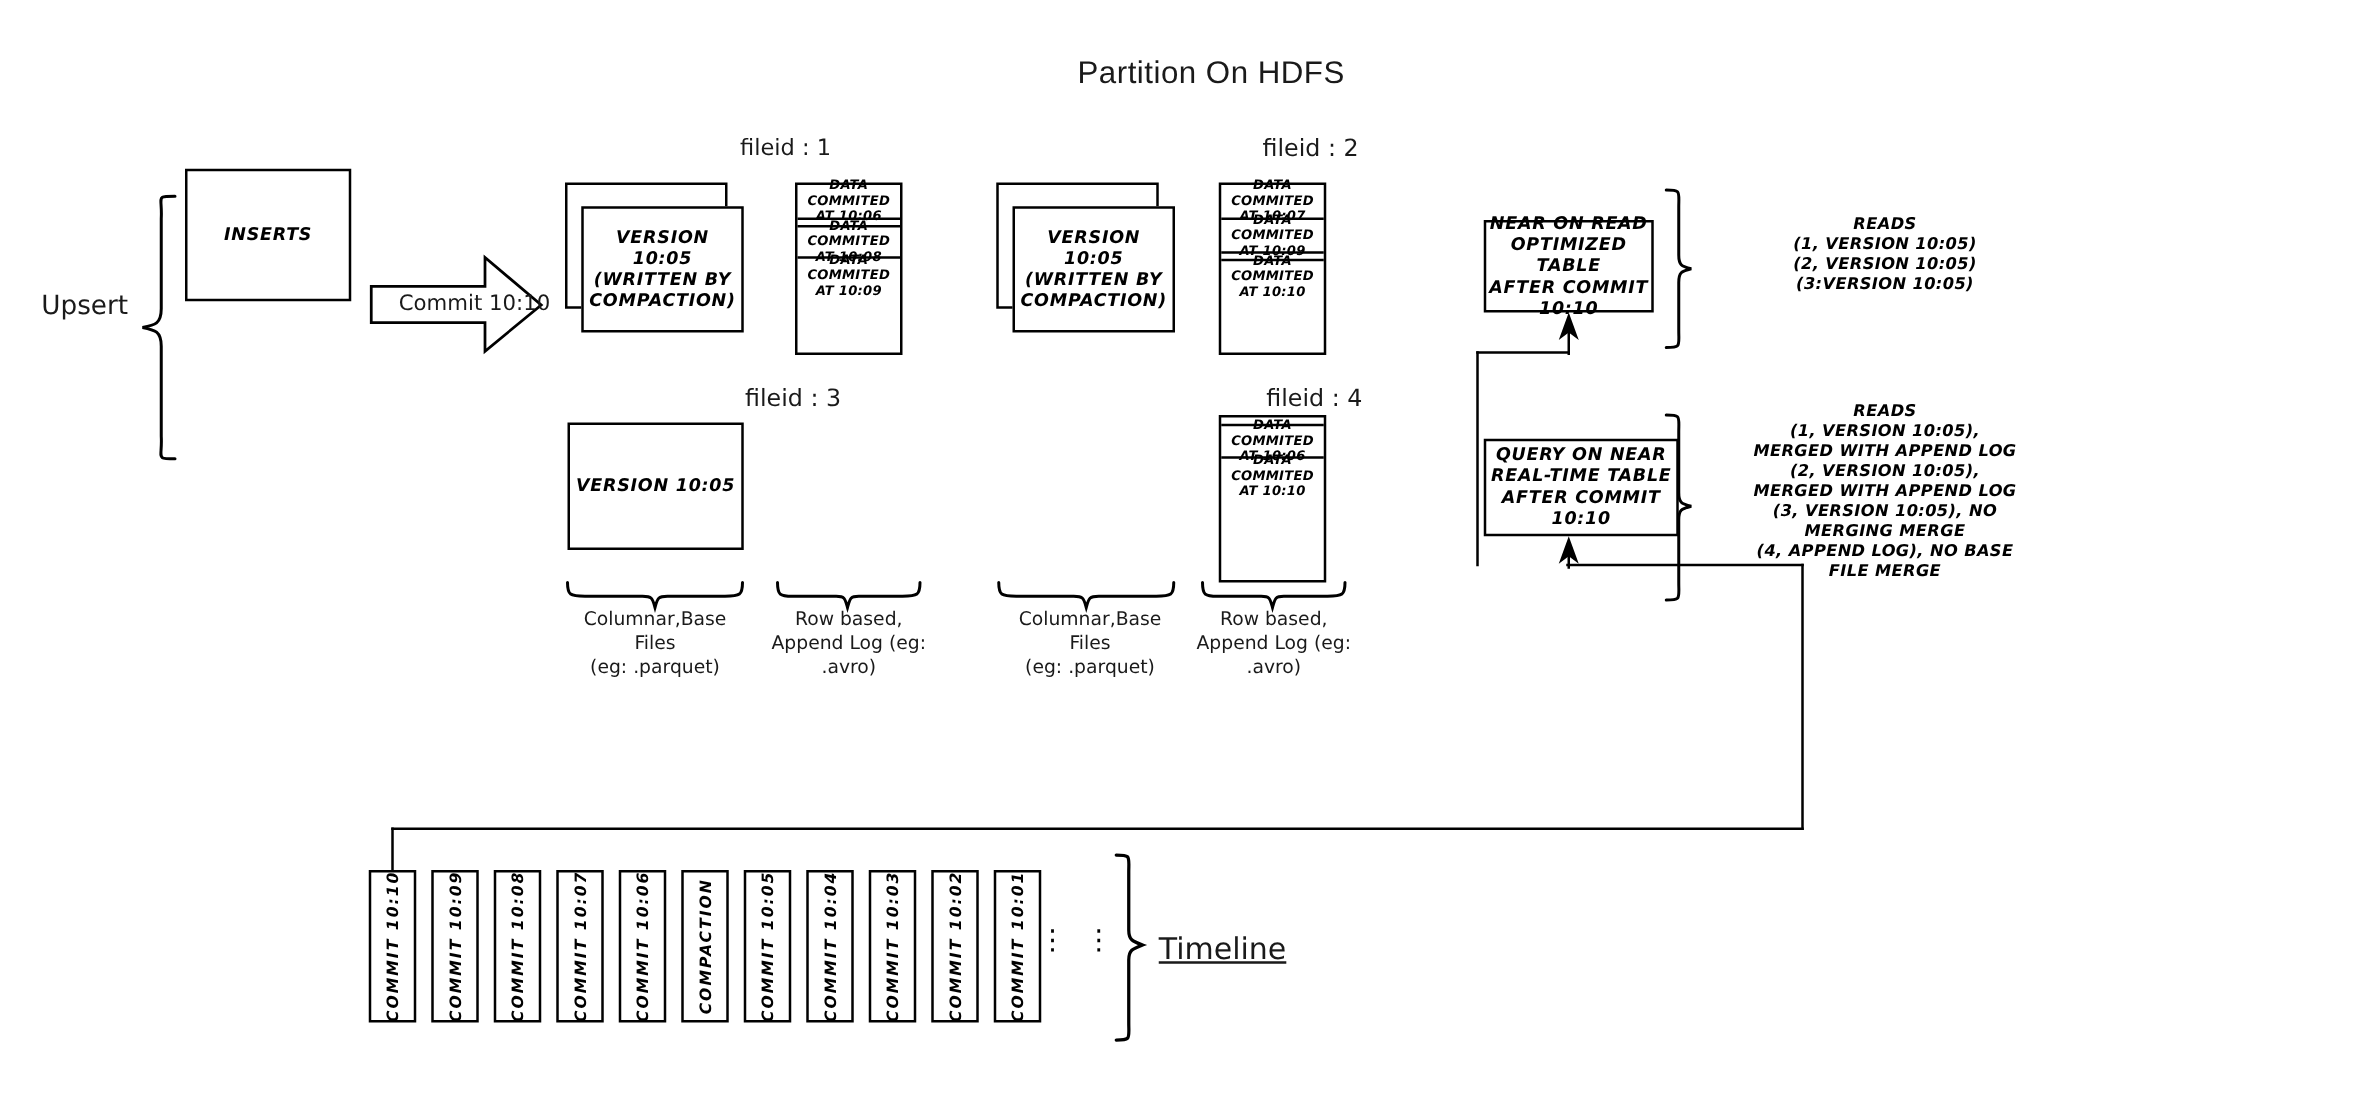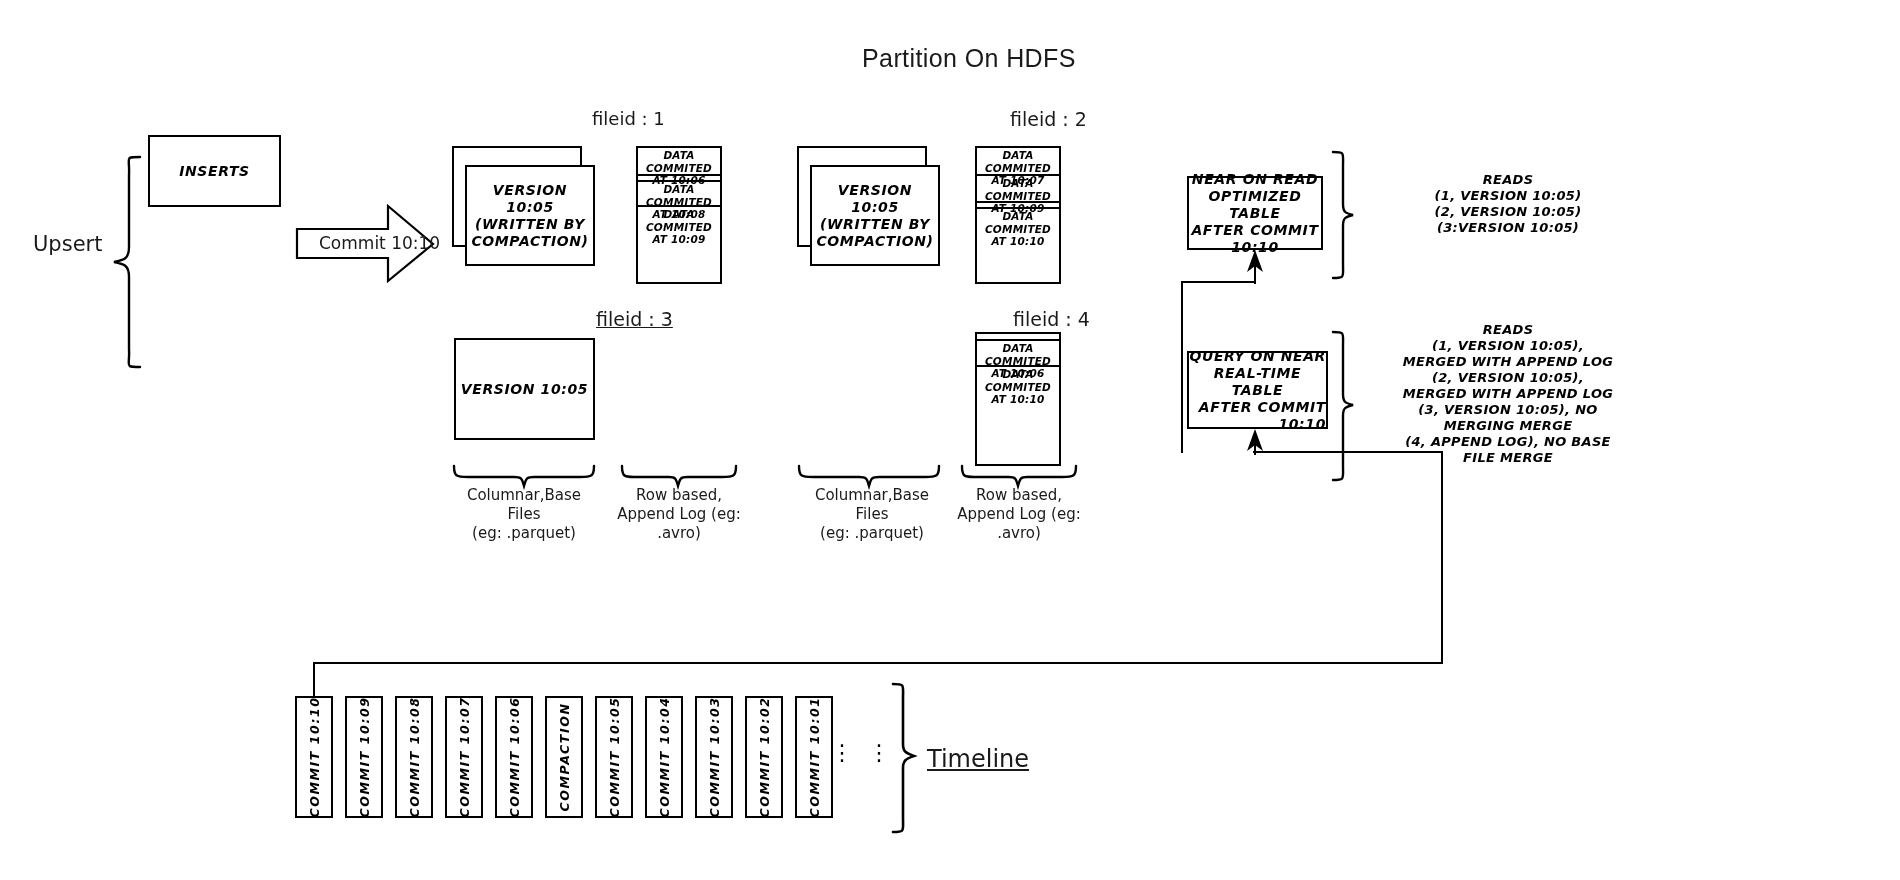--- a/index.html
+++ b/index.html
@@ -88,21 +88,21 @@
   }
   .logbox {
     border: 2px solid #000;
     background: #fff;
     box-sizing: border-box;
   }
   .logrow {
     border-bottom: 2px solid #000;
     box-sizing: border-box;
     display: flex;
-    align-items: flex-start;
+    align-items: center;
     justify-content: center;
     padding: 1px 14px;
   }
   .logrow:last-child { border-bottom: none; }
 
   
   .commit {
     border: 2px solid #000;
     background: #fff;
     box-sizing: border-box;
@@ -143,21 +143,21 @@
 <div id="canvas">
 
   <div class="abs title" style="left:862px; top:44px;">Partition On HDFS</div>
 
   <div class="abs hand-label" style="left:33px; top:232px;">Upsert</div>
 
   <svg class="abs" style="left:110px; top:155px;" width="40" height="215">
     <path d="M30 2 C 14 2, 20 2, 19 20 L19 92 C19 104, 14 105, 4 107 C14 109, 19 110, 19 122 L19 194 C20 212, 14 212, 30 212" fill="none" stroke="#000" stroke-width="2.4" stroke-linecap="round"></path>
   </svg>
 
-  <div class="abs box" style="left:148px; top:135px; width:133px; height:72px;">
+  <div class="abs box" style="left:148px; top:135px; width:133px; height:106px;">
     <span class="caps">INSERTS</span>
   </div>
 
 
   <svg class="abs" style="left:296px; top:205px;" width="140" height="78">
     <path d="M1 24 L92 24 L92 1 L137 39 L92 76 L92 53 L1 53 Z" fill="#fff" stroke="#000" stroke-width="2.2" stroke-linejoin="miter"></path>
   </svg>
   <div class="abs hand-label" style="left:319px; top:233px; font-size:17px;">Commit 10:10</div>
 
   <div class="abs hand-label" style="left:592px; top:108px; font-size:18px;">fileid : 1</div>
@@ -215,21 +215,21 @@
     </div>
     <div class="logrow" style="height:4px; border-bottom:none;"></div>
     <div class="logrow" style="height:27px; border-top:2px solid #000;">
       <span class="caps-sm">
         <span>DATA COMMITED</span><br>
         <span>AT 10:10</span>
       </span>
     </div>
   </div>
 
-  <div class="abs hand-label" style="left:596px; top:308px; font-size:19px;text-decoration:underline;">fileid : 3</div>
+  <div class="abs hand-label" style="left:596px; top:308px; font-size:19px;">fileid : 3</div>
 
   <div class="abs box" style="left:454px; top:338px; width:141px; height:102px;">
     <span class="caps">VERSION 10:05</span>
   </div>
 
   <div class="abs hand-label" style="left:1013px; top:308px; font-size:19px;">fileid : 4</div>
 
   <div class="abs logbox" style="left:975px; top:332px; width:86px; height:134px;">
     <div class="logrow" style="height:5px; border-bottom:none;"></div>
     <div class="logrow" style="height:28px; border-top:2px solid #000;">
@@ -280,21 +280,21 @@
     <span>.avro)</span>
   </div>
 
   <div class="abs box" style="left:1187px; top:176px; width:136px; height:74px; flex-direction:column;">
     <span class="caps">NEAR ON READ</span>
     <span class="caps">OPTIMIZED TABLE</span>
     <span class="caps">AFTER COMMIT</span>
     <span class="caps">10:10</span>
   </div>
 
-  <div class="abs box" style="left:1187px; top:351px; width:141px; height:78px; flex-direction:column;align-items:flex-end;">
+  <div class="abs box" style="left:1187px; top:351px; width:156px; height:78px; flex-direction:column;">
     <span class="caps">QUERY ON NEAR</span>
     <span class="caps">REAL-TIME TABLE</span>
     <span class="caps">AFTER COMMIT</span>
     <span class="caps">10:10</span>
   </div>
 
   <svg class="abs" style="left:1330px; top:150px;" width="26" height="130">
     <path d="M3 2 C15 2, 13 3, 13 16 L13 54 C13 62, 15 63, 23 65 C15 67, 13 68, 13 76 L13 114 C13 127, 15 128, 3 128" fill="none" stroke="#000" stroke-width="2.4" stroke-linecap="round"></path>
   </svg>
   <div class="abs caps-reads" style="left:1358px; top:172px; width:300px;">

